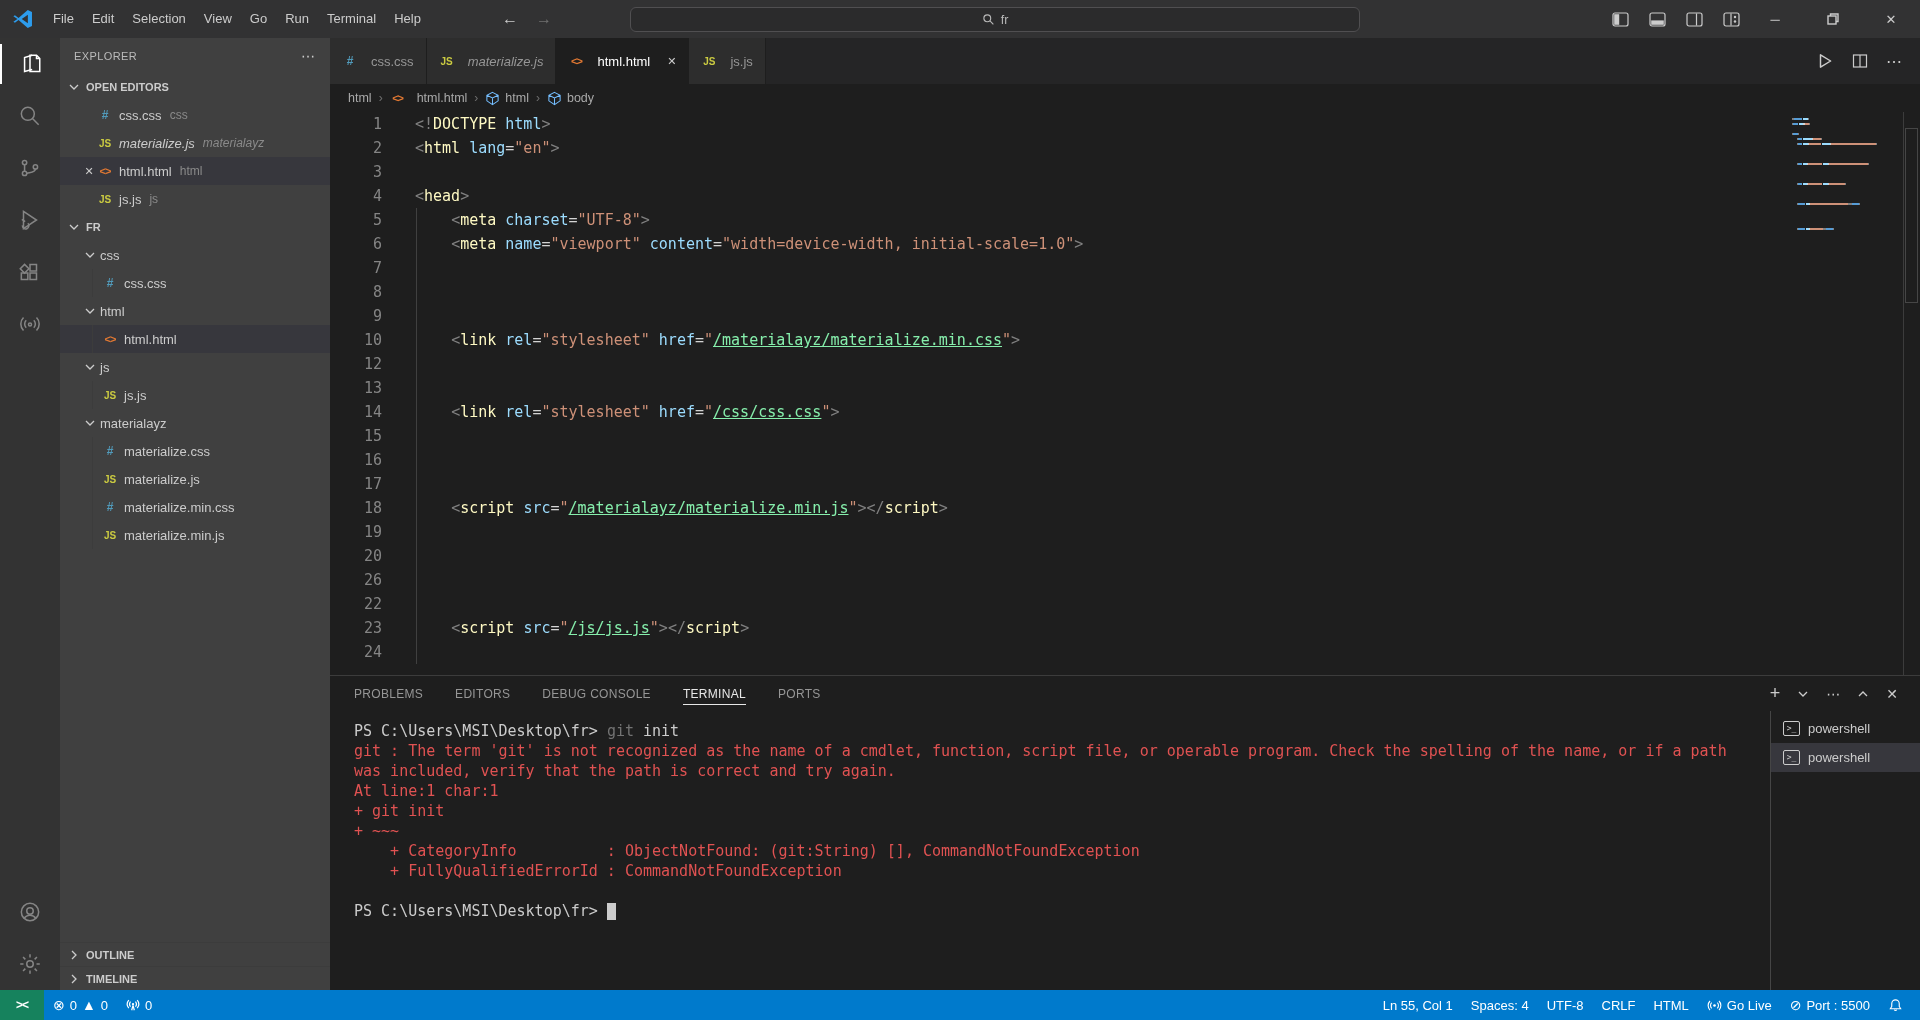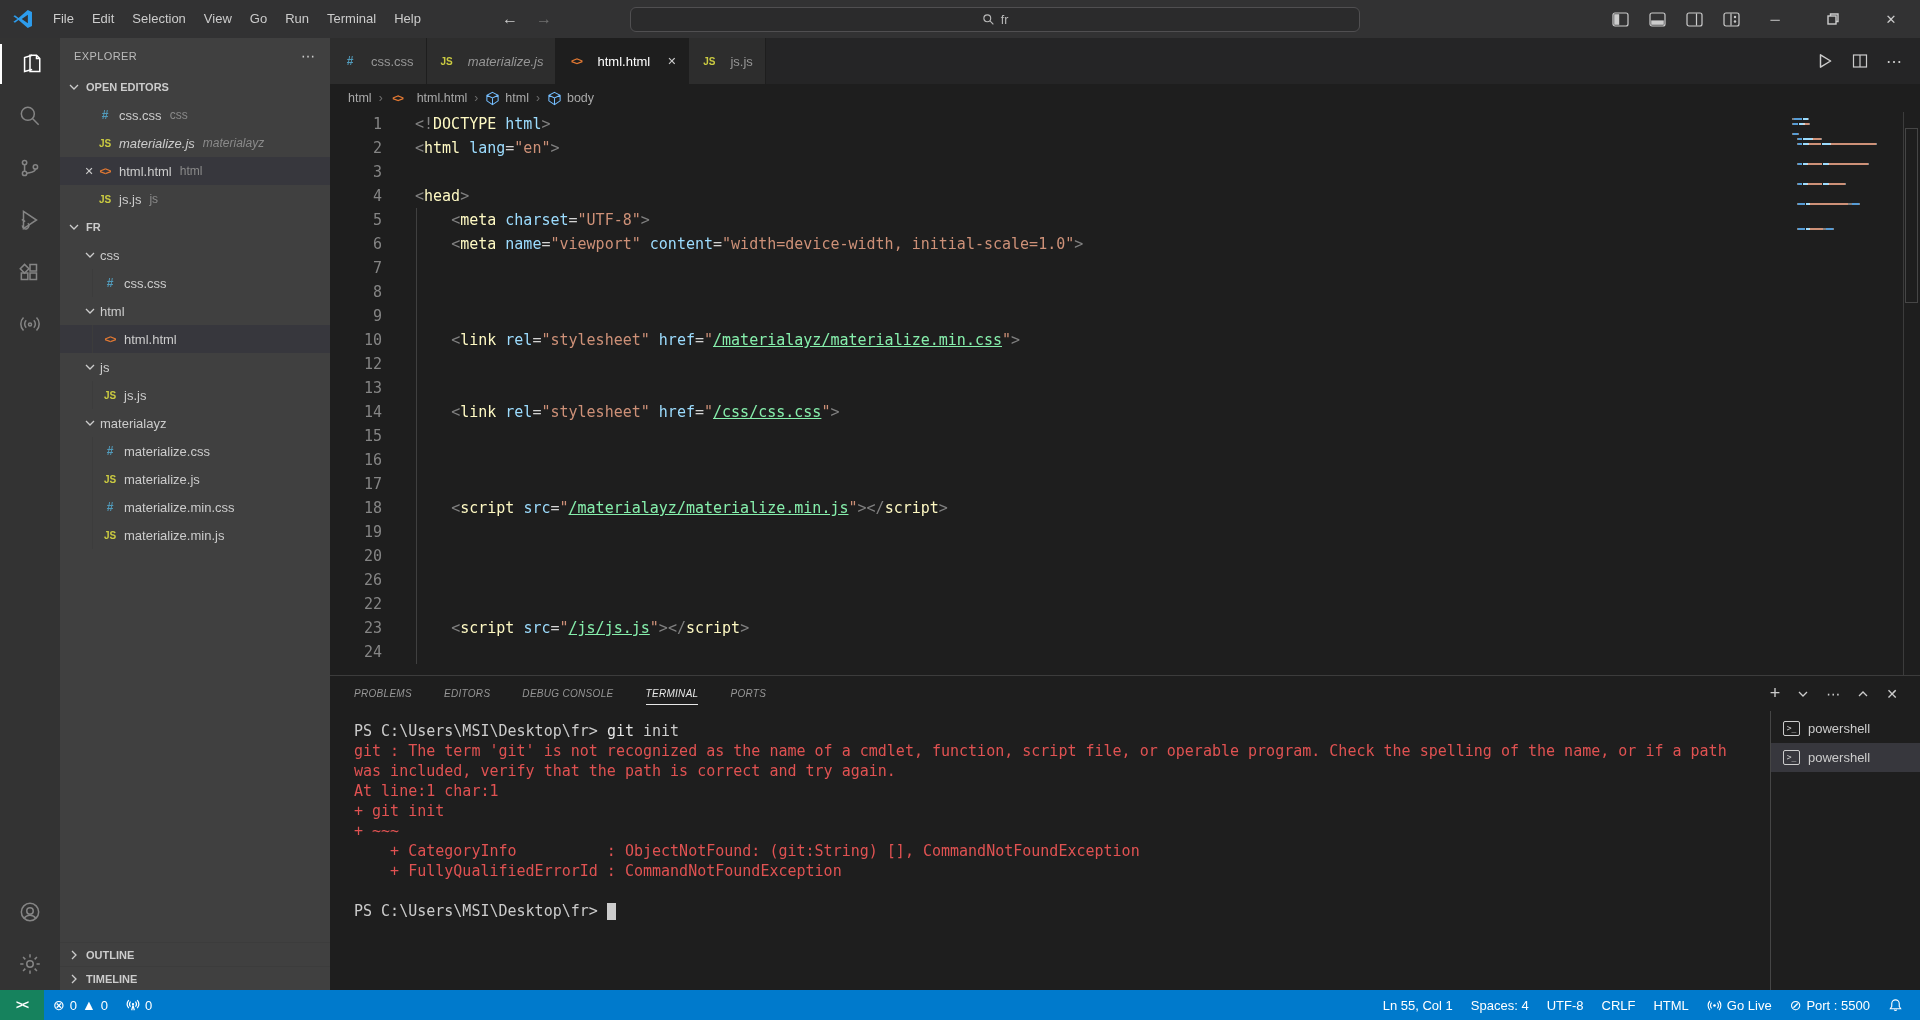--- a/index.html
+++ b/index.html
@@ -76,27 +76,27 @@
   .indent-guide { position:absolute; left:86px; top:96px; height:456px; border-left:1px solid #404040; }
   .minimap { position:absolute; top:6px; right:20px; width:108px; }
   .mm-row { height:2px; margin-bottom:3px; display:flex; }
   .mm-seg { height:2px; }
   .scroll-divider { position:absolute; top:0; bottom:0; right:16px; border-left:1px solid #3c3c3c; }
   .scroll-slider { position:absolute; top:16px; right:2px; width:13px; height:175px; border:1px solid rgba(120,120,120,.45); }
 
   
   .panel { height:315px; flex:none; border-top:1px solid #3c3c3c; background:#1e1e1e; display:flex; flex-direction:column; }
   .panel-header { height:35px; display:flex; align-items:center; padding-left:24px; flex:none; }
-  .panel-tab { font-size:10px; letter-spacing:.3px; color:#969696; margin-right:32px; height:35px; display:flex; align-items:center; position:relative;font-style:italic; }
+  .panel-tab { font-size:12px; letter-spacing:.3px; color:#969696; margin-right:32px; height:35px; display:flex; align-items:center; position:relative; }
   .panel-tab.active { color:#e7e7e7; }
   .panel-tab.active::after { content:""; position:absolute; left:0; right:0; bottom:6px; border-bottom:1px solid #e7e7e7; }
   .panel-actions { margin-left:auto; display:flex; align-items:center; gap:15px; padding-right:22px; color:#cccccc; font-size:14px; }
   .panel-body { flex:1; display:flex; min-height:0; }
   .term-out { flex:1; padding:10px 0 0 24px; font-family:"DejaVu Sans Mono", monospace; font-size:15px; line-height:20px; white-space:pre; overflow:hidden; }
-  .tl-w { color:#cccccc; } .tl-y { color:#e5e5e5;margin-top:44px; } .tl-r { color:#e05252; }
+  .tl-w { color:#cccccc; } .tl-y { color:#737373;margin-top:44px; } .tl-r { color:#e05252; }
   .cursor-block { display:inline-block; width:9px; height:17px; background:#cccccc; vertical-align:text-bottom; }
   .term-list { width:150px; flex:none; border-left:1px solid #454545; padding-top:3px; }
   .term-sess { height:29px; display:flex; align-items:center; gap:8px; padding-left:12px; font-size:13px; color:#cccccc; }
   .term-sess.selected { background:#37373d; }
   .term-ico { width:17px; height:15px; border:1px solid #cccccc; border-radius:2px; font-size:8px; line-height:13px; text-align:center; font-family:"DejaVu Sans Mono", monospace; flex:none; }
 
   
   .statusbar { height:30px; background:#007acc; flex:none; display:flex; align-items:center; color:#ffffff; font-size:13px; }
   .sb-remote { width:44px; height:30px; background:#16825d; display:flex; align-items:center; justify-content:center; font-weight:bold; font-size:12px; letter-spacing:-1px; }
   .sb-item { display:flex; align-items:center; gap:5px; padding:0 9px; height:30px; }

